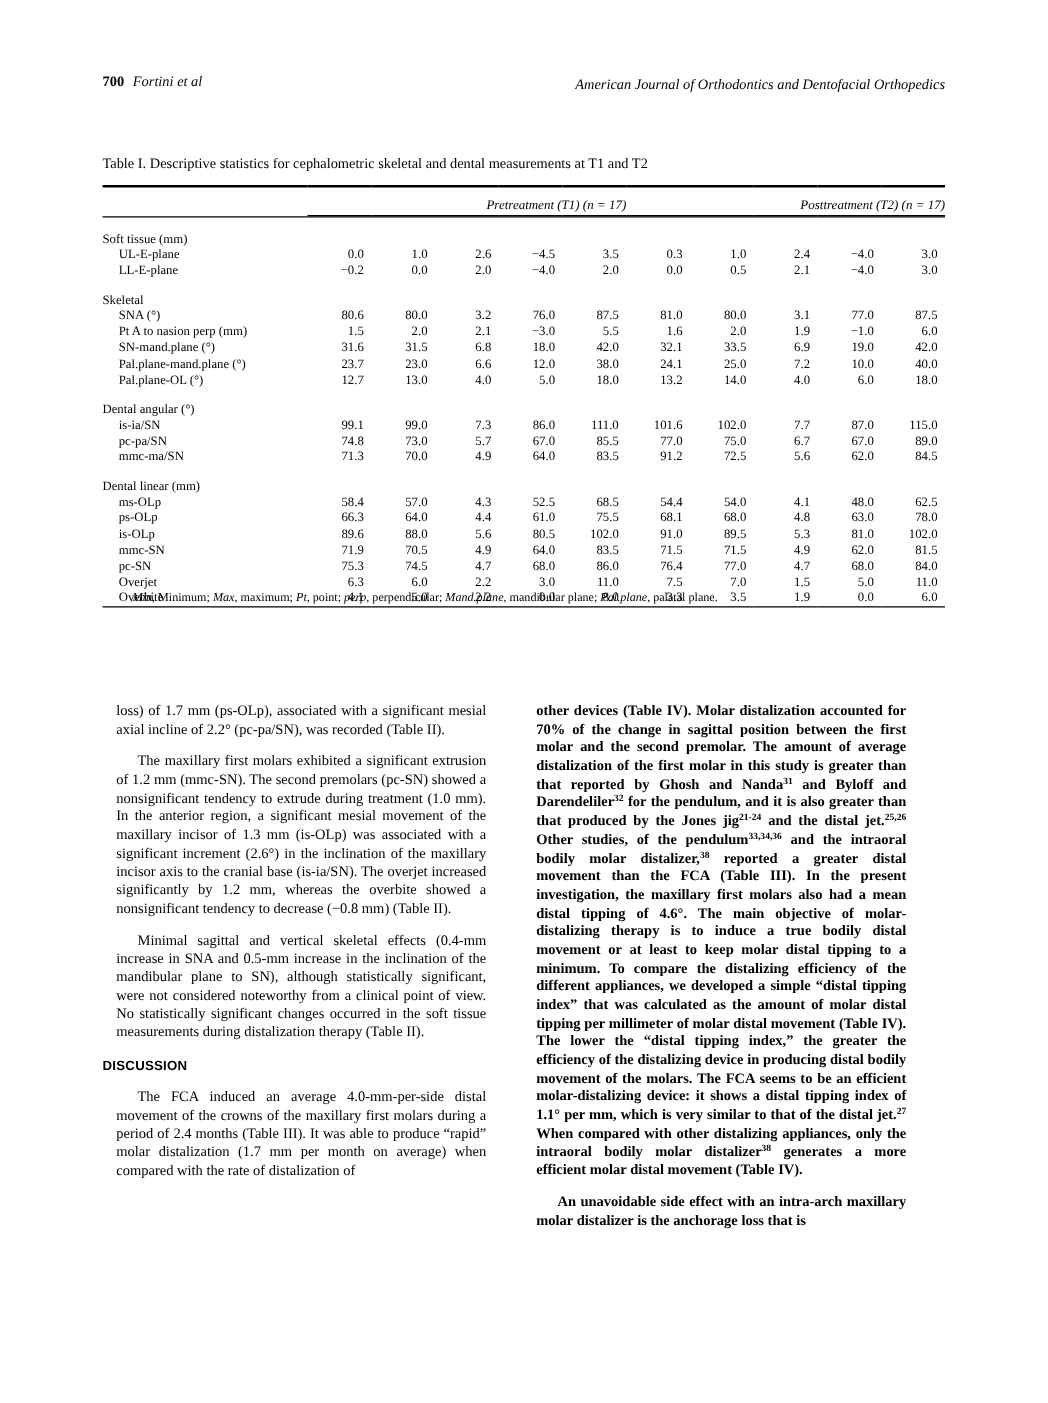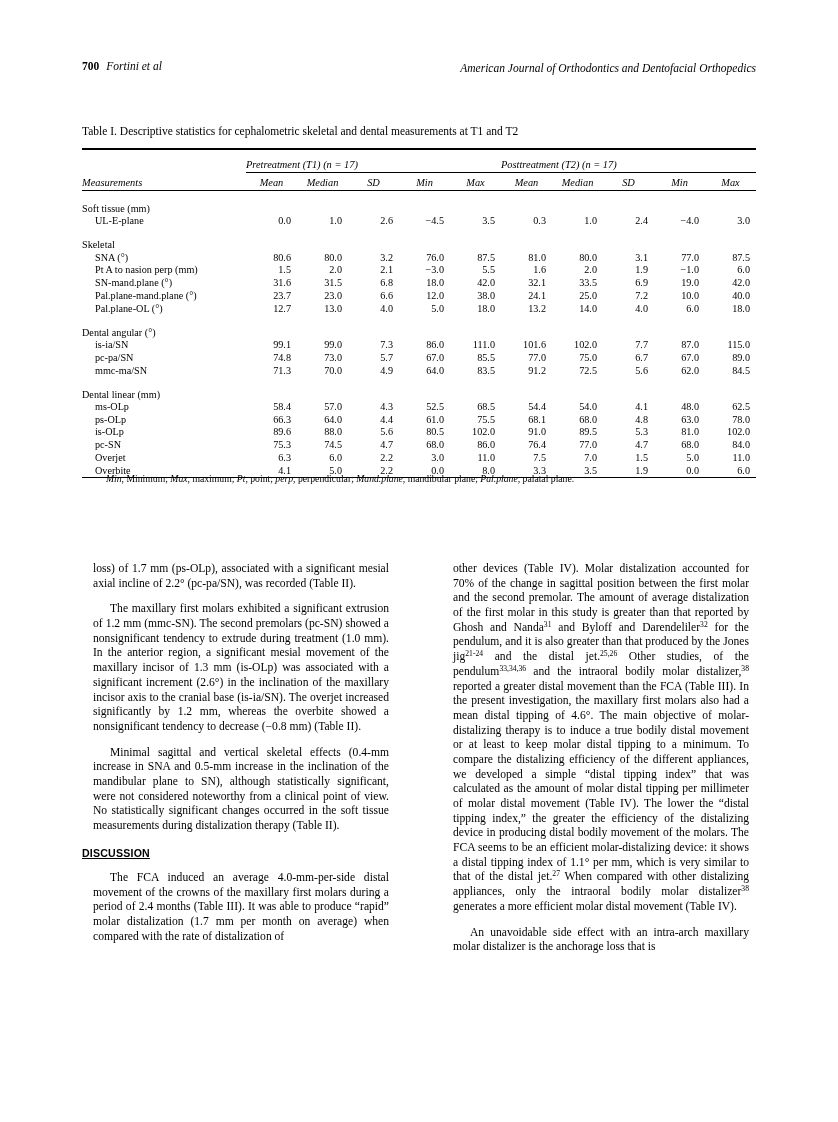--- a/index.html
+++ b/index.html
@@ -98,21 +98,21 @@
   }
   .rule-bottom td {
     border-top: 1.1px solid #000;
     height: 0;
     font-size: 0;
     line-height: 0;
   }
 
   tr.grouphdr td {
     font-style: italic;
-    text-align: left;
+    text-align: right;
     font-size: 10.4px;
     padding-bottom: 2px;
     padding-top: 6px;
   }
   tr.grouphdr td.underlined {
     border-bottom: 1.1px solid #000;
   }
   tr.colhdr td {
     font-style: italic;
     text-align: center;
@@ -167,34 +167,33 @@
     top: 0;
     width: 318px;
     font-size: 11.6px;
     line-height: 1.268;
     text-align: justify;
     text-justify: inter-word;
     -webkit-hyphens: none;
     hyphens: none;
   }
   .col.left  { left: 0; }
-  .col.right { left: 360px; }
+  .col.right { left: 336px; font-weight: bold; }
   .col p {
     margin: 11px;
     text-indent: 17px;
   }
   .col p.noindent { text-indent: 0; }
   .col h3.secthead {
     margin: 13px 0 3px 0;
     font-family: "Liberation Sans", sans-serif;
     font-size: 10.6px;
     font-weight: bold;
     letter-spacing: 0.2px;
     text-align: left;
-    text-decoration: underline;
   }
   sup {
     font-size: 0.66em;
     line-height: 0;
     vertical-align: 0.52em;
   }
 </style>
 </head>
 <body>
 
@@ -231,33 +230,20 @@
       </colgroup>
       <tbody id="table-body">
 
       <tr class="rule-top">
             <td colspan="11"></td>
           </tr>
           <tr class="grouphdr">
             <td colspan="1"></td>
             <td class="underlined" colspan="5">Pretreatment (T1) (n = 17)</td>
             <td class="underlined" colspan="5">Posttreatment (T2) (n = 17)</td>
-          </tr>
-          <tr class="colhdr">
-            <td class="lbl" colspan="1">Measurements</td>
-            <td colspan="1">Mean</td>
-            <td colspan="1">Median</td>
-            <td colspan="1">SD</td>
-            <td colspan="1">Min</td>
-            <td colspan="1">Max</td>
-            <td colspan="1">Mean</td>
-            <td colspan="1">Median</td>
-            <td colspan="1">SD</td>
-            <td colspan="1">Min</td>
-            <td colspan="1">Max</td>
           </tr>
           <tr class="hdr-underline">
             <td colspan="11"></td>
           </tr>
           <tr class="datarow grouprow">
             <td class="lbl group" colspan="1">Soft tissue (mm)</td>
             <td class="num" colspan="1"></td>
             <td class="num" colspan="1"></td>
             <td class="num" colspan="1"></td>
             <td class="num" colspan="1"></td>
@@ -274,20 +260,33 @@
             <td class="num" colspan="1">1.0</td>
             <td class="num" colspan="1">2.6</td>
             <td class="num" colspan="1">−4.5</td>
             <td class="num" colspan="1">3.5</td>
             <td class="num" colspan="1">0.3</td>
             <td class="num" colspan="1">1.0</td>
             <td class="num" colspan="1">2.4</td>
             <td class="num" colspan="1">−4.0</td>
             <td class="num" colspan="1">3.0</td>
           </tr>
+          <tr class="datarow">
+            <td class="lbl item" colspan="1">LL-E-plane</td>
+            <td class="num" colspan="1">−0.2</td>
+            <td class="num" colspan="1">0.0</td>
+            <td class="num" colspan="1">2.0</td>
+            <td class="num" colspan="1">−4.0</td>
+            <td class="num" colspan="1">2.0</td>
+            <td class="num" colspan="1">0.0</td>
+            <td class="num" colspan="1">0.5</td>
+            <td class="num" colspan="1">2.1</td>
+            <td class="num" colspan="1">−4.0</td>
+            <td class="num" colspan="1">3.0</td>
+          </tr>
           <tr class="datarow grouprow">
             <td class="lbl group" colspan="1">Skeletal</td>
             <td class="num" colspan="1"></td>
             <td class="num" colspan="1"></td>
             <td class="num" colspan="1"></td>
             <td class="num" colspan="1"></td>
             <td class="num" colspan="1"></td>
             <td class="num" colspan="1"></td>
             <td class="num" colspan="1"></td>
             <td class="num" colspan="1"></td>
@@ -455,20 +454,33 @@
             <td class="num" colspan="1">89.6</td>
             <td class="num" colspan="1">88.0</td>
             <td class="num" colspan="1">5.6</td>
             <td class="num" colspan="1">80.5</td>
             <td class="num" colspan="1">102.0</td>
             <td class="num" colspan="1">91.0</td>
             <td class="num" colspan="1">89.5</td>
             <td class="num" colspan="1">5.3</td>
             <td class="num" colspan="1">81.0</td>
             <td class="num" colspan="1">102.0</td>
+          </tr>
+          <tr class="datarow">
+            <td class="lbl item" colspan="1">mmc-SN</td>
+            <td class="num" colspan="1">71.9</td>
+            <td class="num" colspan="1">70.5</td>
+            <td class="num" colspan="1">4.9</td>
+            <td class="num" colspan="1">64.0</td>
+            <td class="num" colspan="1">83.5</td>
+            <td class="num" colspan="1">71.5</td>
+            <td class="num" colspan="1">71.5</td>
+            <td class="num" colspan="1">4.9</td>
+            <td class="num" colspan="1">62.0</td>
+            <td class="num" colspan="1">81.5</td>
           </tr>
           <tr class="datarow">
             <td class="lbl item" colspan="1">pc-SN</td>
             <td class="num" colspan="1">75.3</td>
             <td class="num" colspan="1">74.5</td>
             <td class="num" colspan="1">4.7</td>
             <td class="num" colspan="1">68.0</td>
             <td class="num" colspan="1">86.0</td>
             <td class="num" colspan="1">76.4</td>
             <td class="num" colspan="1">77.0</td>

